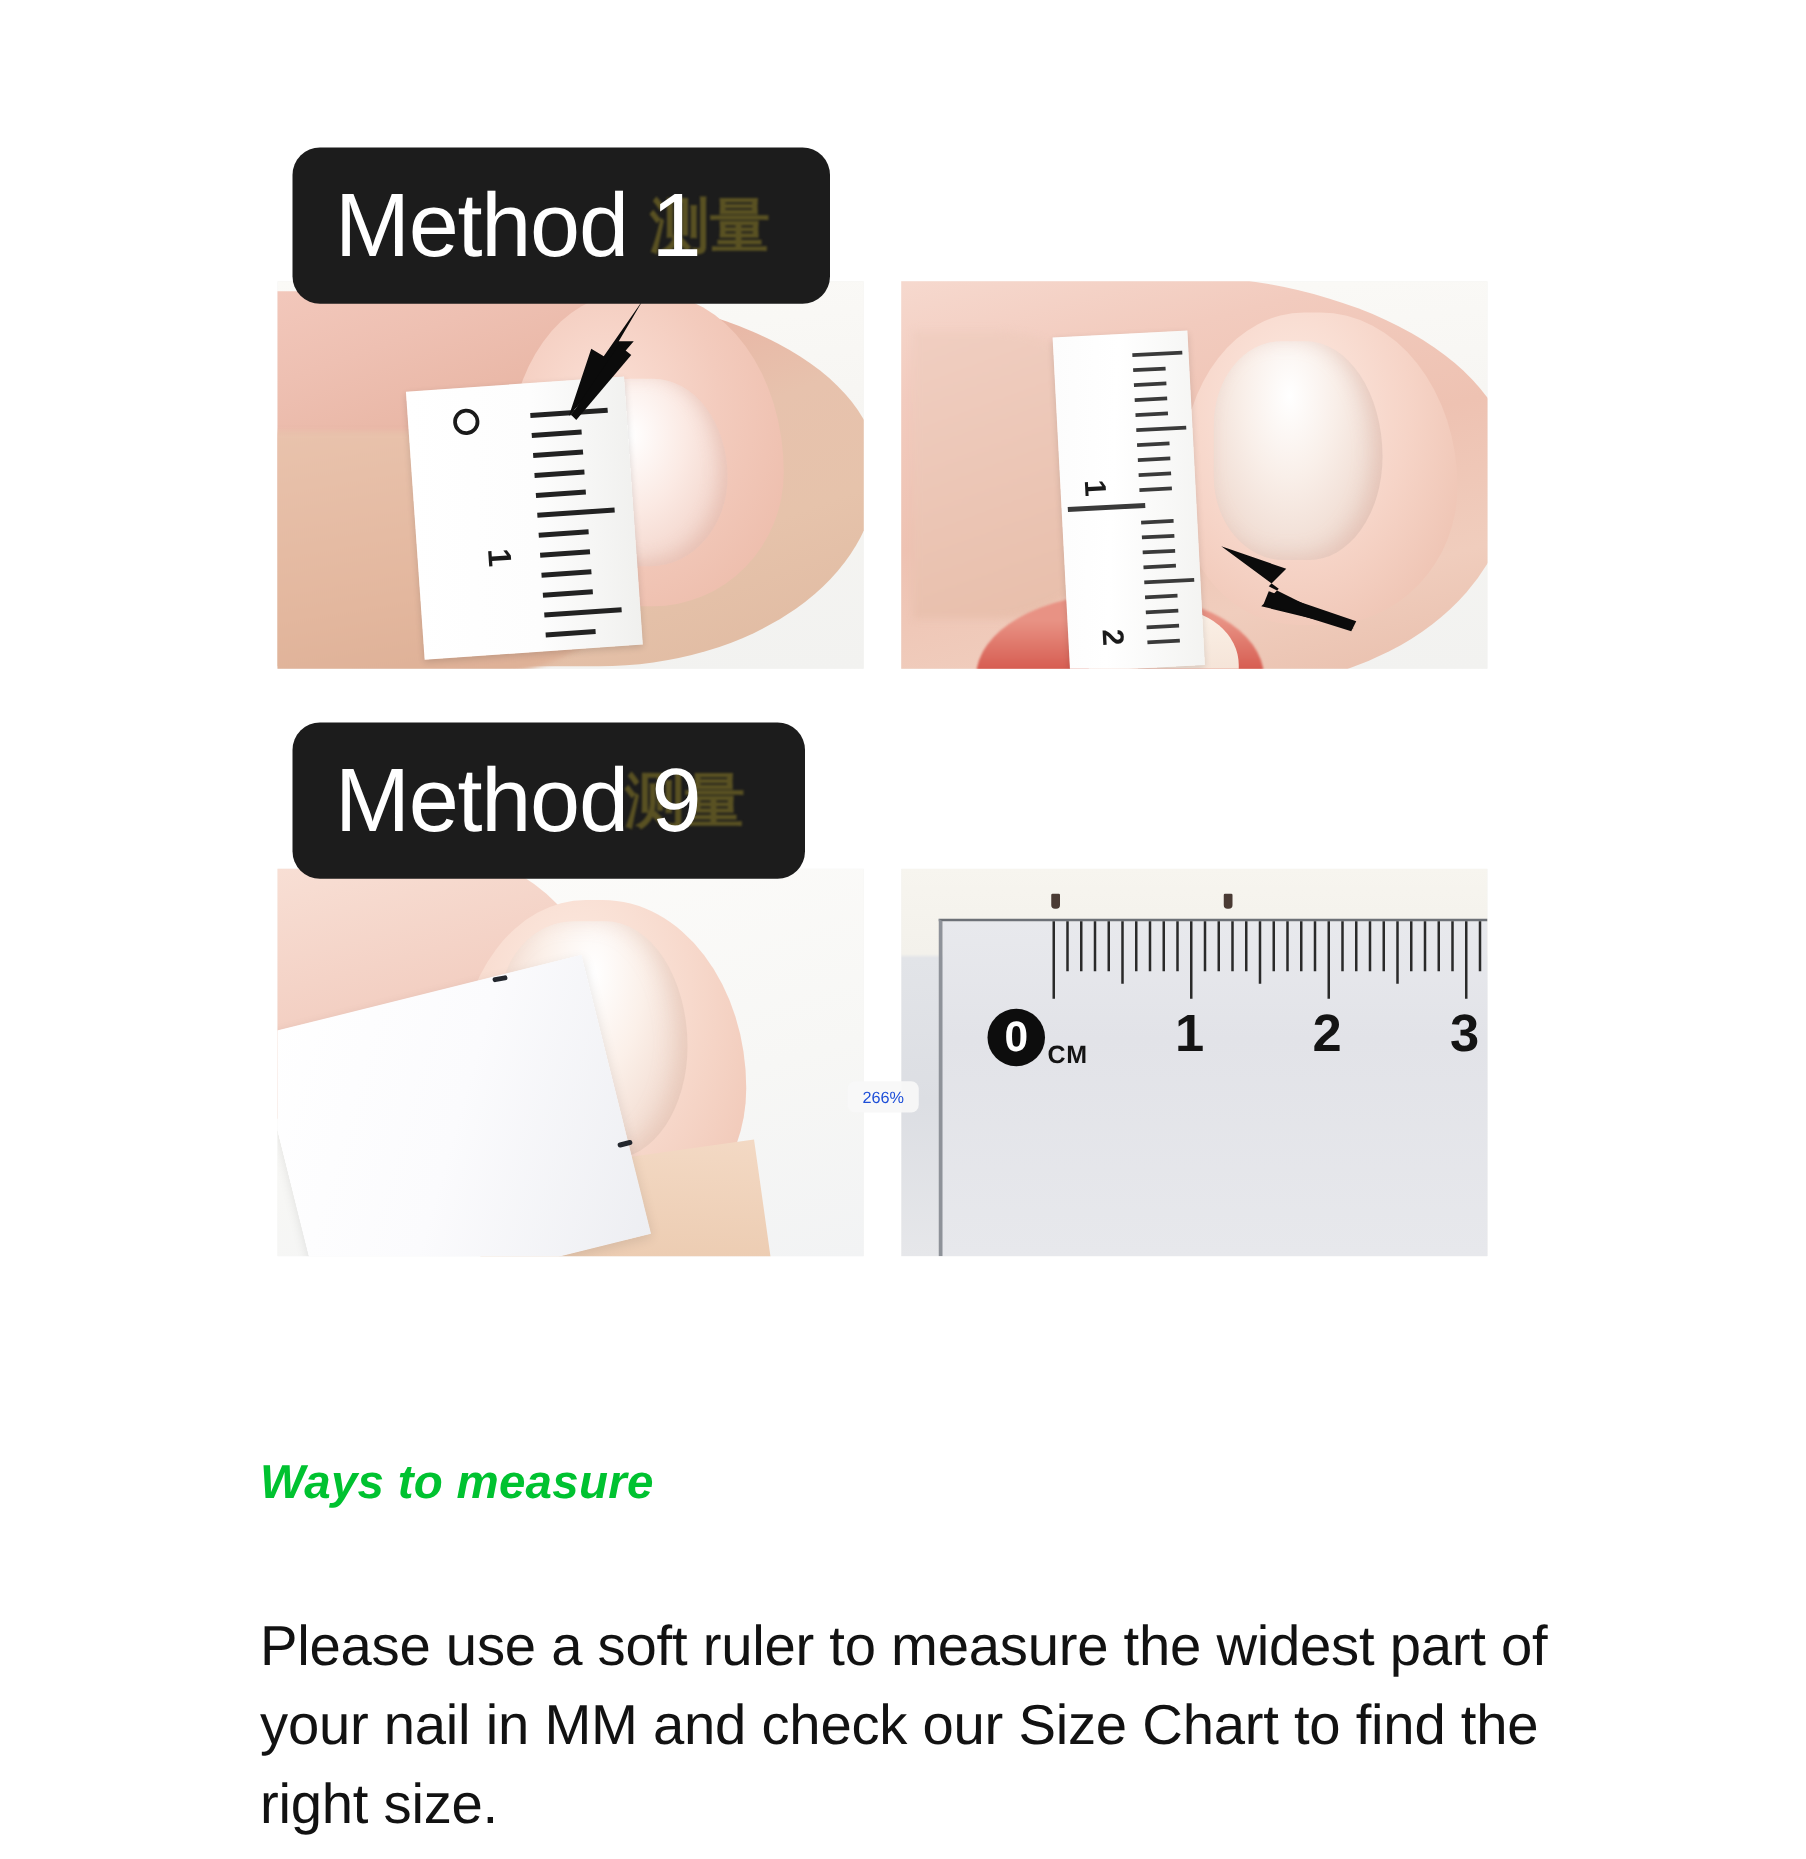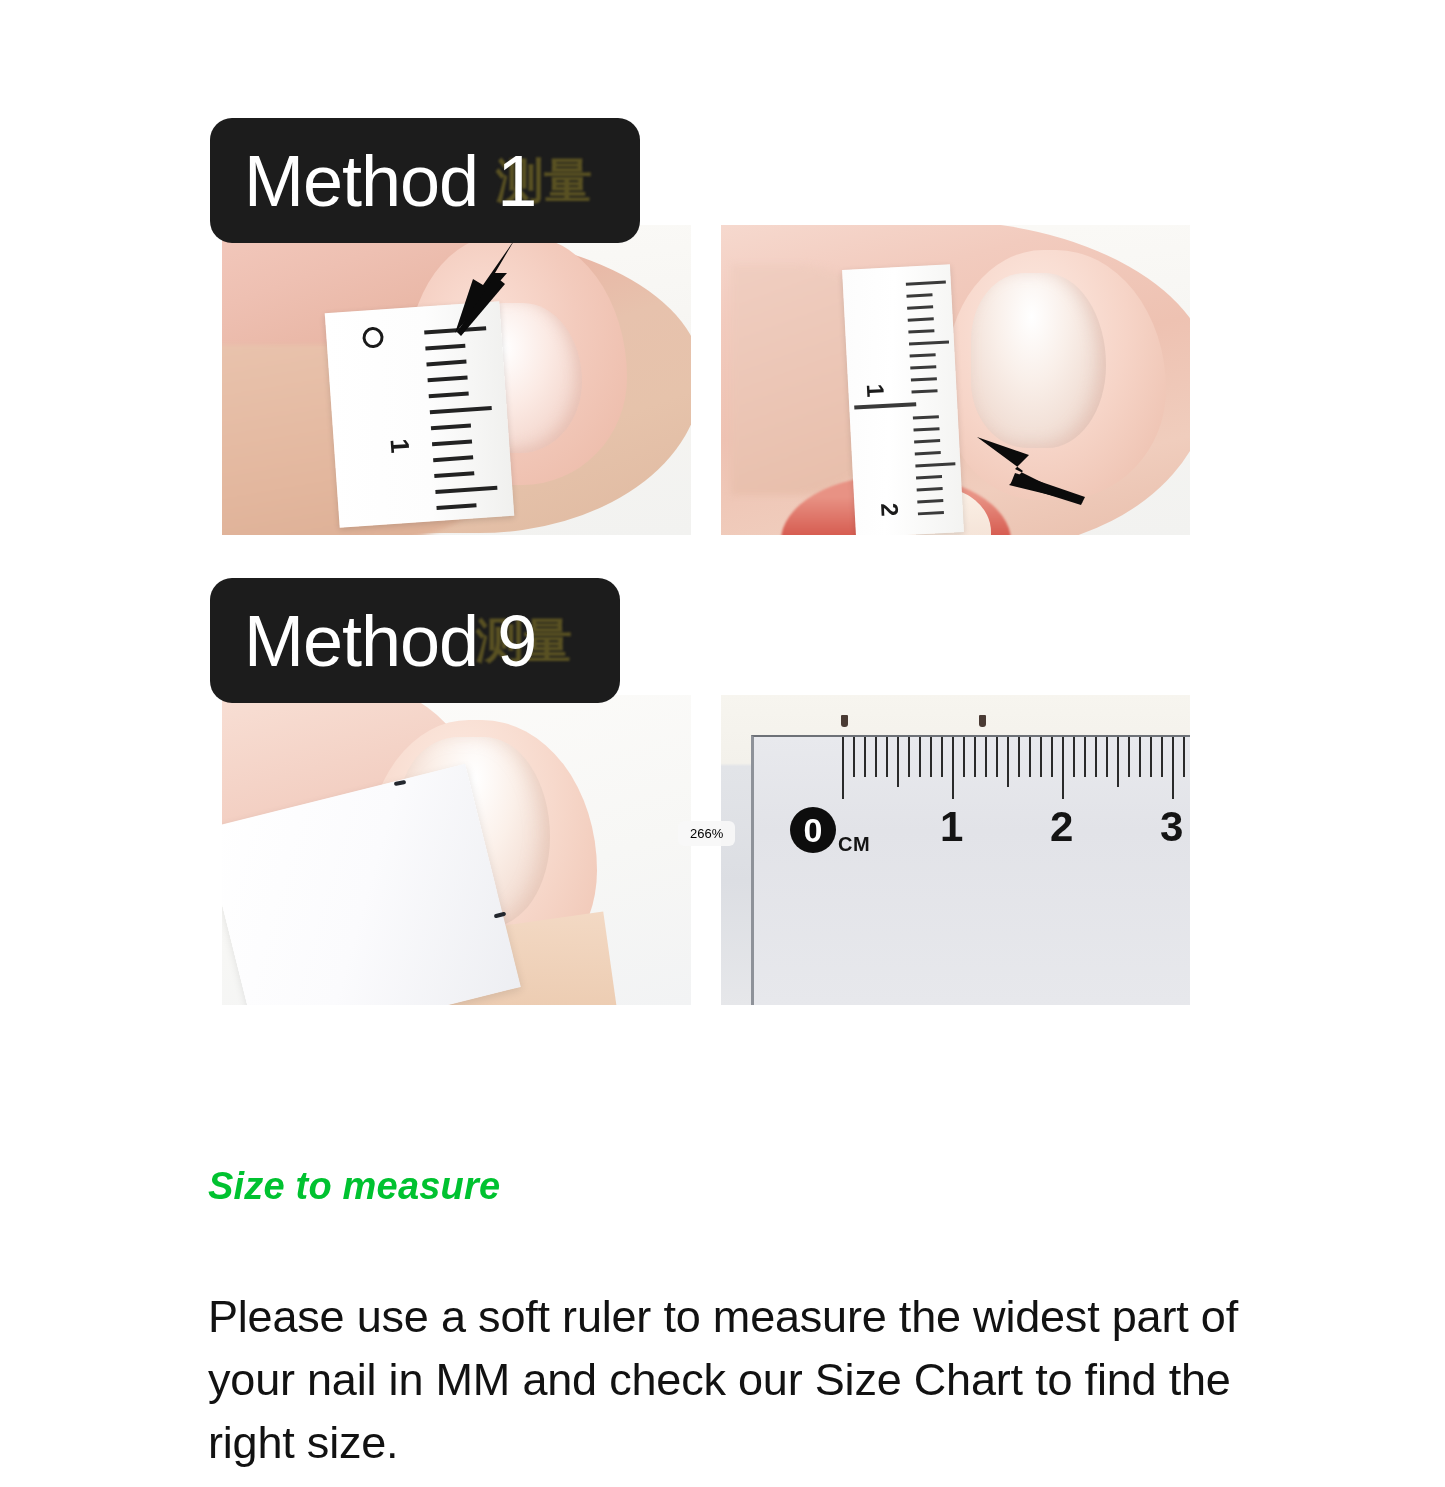--- a/index.html
+++ b/index.html
@@ -261,20 +261,21 @@
   
   .method-badge {
     position: absolute;
     background: #1c1c1c;
     border-radius: 22px;
     display: flex;
     align-items: center;
     padding: 0 34px;
     box-sizing: border-box;
     overflow: hidden;
+    margin-left: 24px;
   }
   .method-badge .label {
     color: #ffffff;
     font: 400 72px "Liberation Sans", sans-serif;
     letter-spacing: -1px;
     white-space: nowrap;
     position: relative;
     z-index: 2;
   }
   .method-badge .ghost {
@@ -288,25 +289,25 @@
     filter: blur(1px);
     white-space: nowrap;
   }
   #badge-m1 { left: 210px; top: 118px; width: 430px; height: 125px; }
   #badge-m2 { left: 210px; top: 578px; width: 410px; height: 125px; }
 
   
   .zoom-badge {
     position: absolute;
     left: 678px;
-    top: 821px;
+    top: 865px;
     padding: 5px 12px;
     background: rgba(247,247,247,.93);
     border-radius: 6px;
-    color: #000000;
+    color: #1d4ed8;
     font: 400 13px "Liberation Sans", sans-serif;
     z-index: 30;
   }
 
   
   .heading {
     position: absolute;
     left: 208px;
     top: 1165px;
     color: #00c230;
@@ -470,15 +471,15 @@
   <span class="label">Method 1</span>
 </div>
 
 <div class="method-badge" id="badge-m2">
   <span class="ghost">测量</span>
   <span class="label">Method 9</span>
 </div>
 
 <div class="zoom-badge">266%</div>
 
-<div class="heading">Size to measure</div>
+<div class="heading">Ways to measure</div>
 
 <p class="body-copy">Please use a soft ruler to measure the widest part of your nail in MM and check our Size Chart to find the right size.</p>
 
 </body></html>

